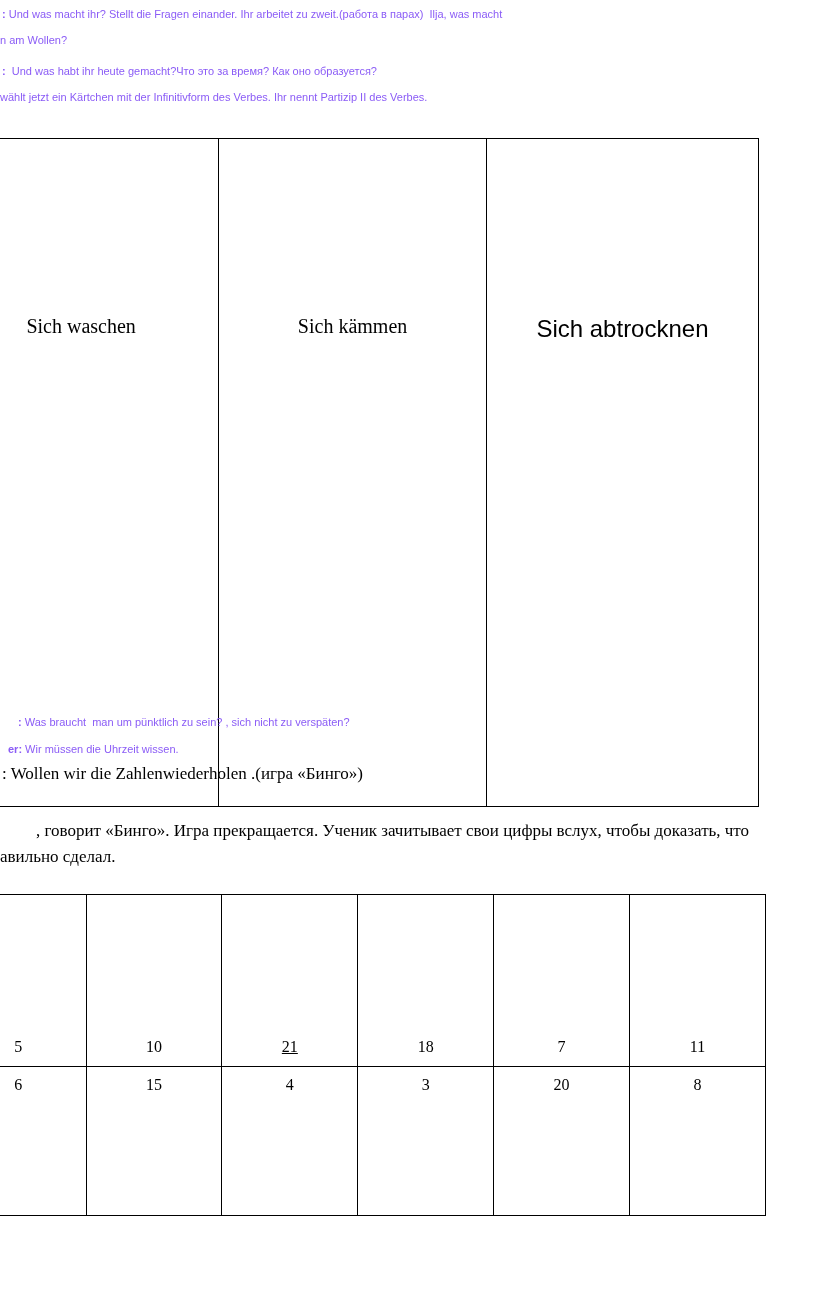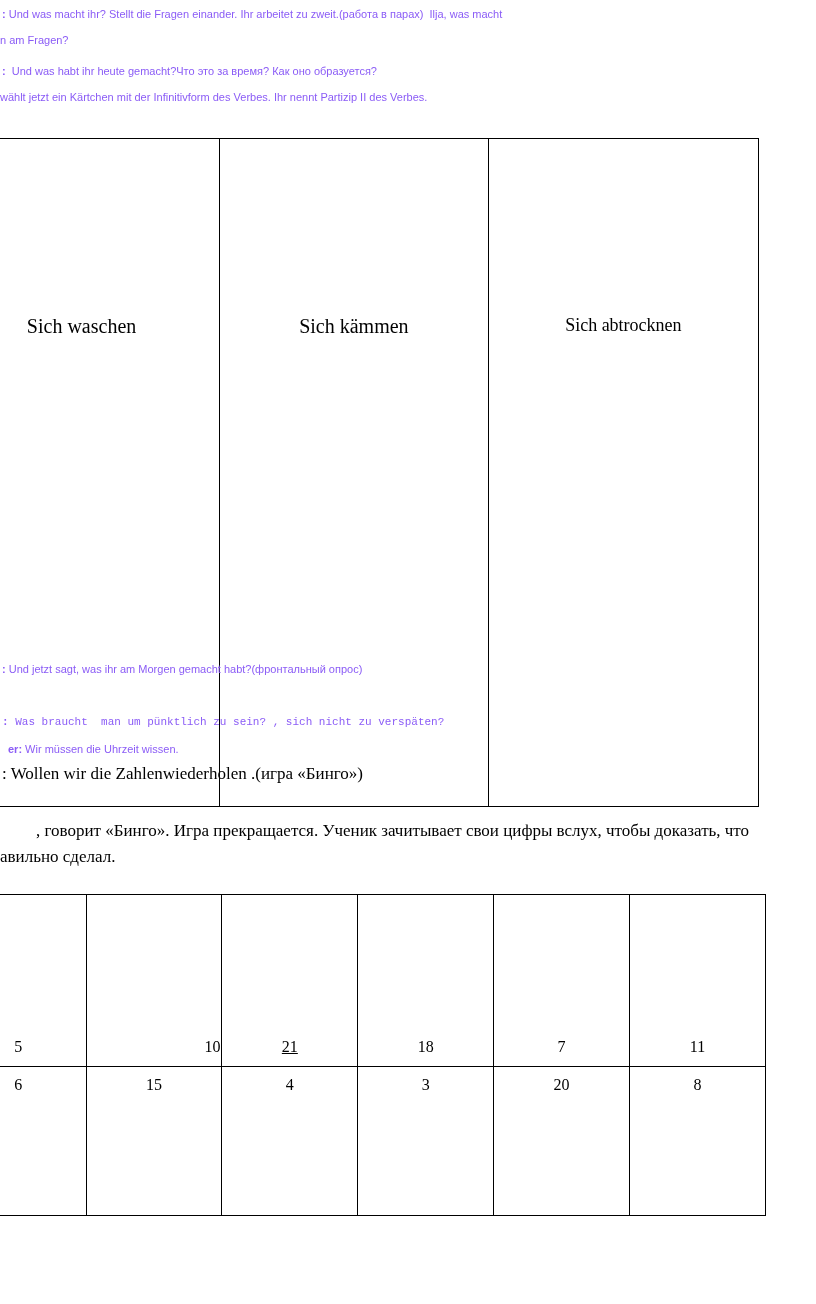--- a/index.html
+++ b/index.html
@@ -43,21 +43,21 @@
     overflow: hidden;
   }
   
   #verb-table { left: -57px; top: 138px; }
   #verb-table td {
     height: 490px;
     vertical-align: top;
     padding-top: 176px;
   }
   .verb-serif { font-family: "Liberation Serif", serif; font-size: 20px; }
-  .verb-sans  { font-family: Liberation Serif, serif; font-size: 18px; }
+  .verb-sans  { font-family: Liberation Sans, sans-serif; font-size: 24px; }
   
   #bingo-table { left: -50px; top: 894px; }
   #bingo-table td {
     font-family: "Liberation Serif", serif;
     font-size: 16px;
   }
   #bingo-table tr.row-top td {
     height: 160px;
     vertical-align: bottom;
     padding-bottom: 10px;
@@ -67,48 +67,47 @@
     vertical-align: top;
     padding-top: 9px;
   }
 </style>
 </head>
 <body>
 
 <div class="page">
 
   <div class="line" style="left:2px; top:3px;"><b>:</b><span> Und was macht ihr? Stellt die Fragen einander. Ihr arbeitet zu zweit.(работа в парах)  Ilja, was macht</span></div>
-  <div class="line" style="left:0px; top:29px;"><b></b><span>n am Fragen?</span></div>
+  <div class="line" style="left:0px; top:29px;"><b></b><span>n am Wollen?</span></div>
   <div class="line" style="left:2px; top:60px;"><b>:</b><span>  Und was habt ihr heute gemacht?Что это за время? Как оно образуется?</span></div>
   <div class="line" style="left:0px; top:86px;"><b></b><span>wählt jetzt ein Kärtchen mit der Infinitivform des Verbes. Ihr nennt Partizip II des Verbes.</span></div>
 
   <table class="doc-table" id="verb-table">
     <tbody>
         <tr>
       <td style="width:287px;" class="verb-serif">Sich waschen</td>
       <td style="width:279px;" class="verb-serif">Sich kämmen</td>
       <td style="width:280px;" class="verb-sans">Sich abtrocknen</td>
     </tr>
   </tbody>
     </table>
 
-  <div class="line" style="left:2px; top:658px;"><b>:</b><span> Und jetzt sagt, was ihr am Morgen gemacht habt?(фронтальный опрос)</span></div>
-  <div class="line" style="left:2px; top:711px;font-family:Liberation Mono, monospace;"><b>:</b><span> Was braucht  man um pünktlich zu sein? , sich nicht zu verspäten?</span></div>
+  <div class="line" style="left:18px; top:711px;"><b>:</b><span> Was braucht  man um pünktlich zu sein? , sich nicht zu verspäten?</span></div>
   <div class="line" style="left:0px; top:738px;padding-left:8px;"><b>er:</b><span> Wir müssen die Uhrzeit wissen.</span></div>
 
   <div class="line bold-serif" style="left:2px; top:763px;">: Wollen wir die Zahlenwiederholen .(игра «Бинго»)</div>
 
   <div class="line serif-line" style="left:0px; top:818px;padding-left:36px;">, говорит «Бинго». Игра прекращается. Ученик зачитывает свои цифры вслух, чтобы доказать, что</div>
   <div class="line serif-line" style="left:0px; top:844px;">авильно сделал.</div>
 
   <table class="doc-table" id="bingo-table">
     <tbody>
         <tr class="row-top">
       <td style="width:139px;">5</td>
-      <td style="width:139px;text-align:right;">10</td>
+      <td style="width:139px;">10</td>
       <td style="width:139px;text-decoration:underline;">21</td>
       <td style="width:139px;">18</td>
       <td style="width:139px;">7</td>
       <td style="width:139px;">11</td>
     </tr>
     <tr class="row-bottom">
       <td>6</td>
       <td>15</td>
       <td>4</td>
       <td>3</td>

